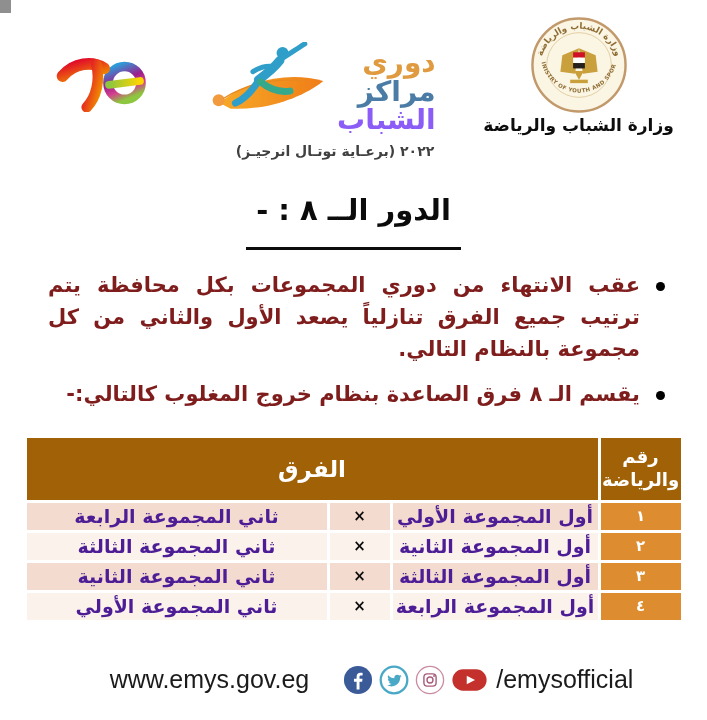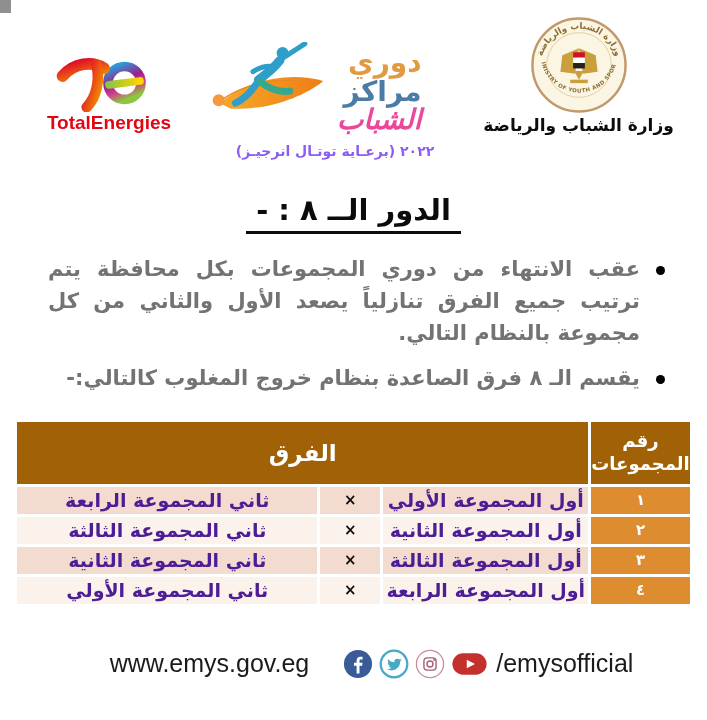--- a/index.html
+++ b/index.html
@@ -18,39 +18,39 @@
   .te-mark { width:110px; height:62px; display:block; margin:0 auto; }
   .total-word { font-family:"Liberation Sans", sans-serif; font-weight:bold; font-size:19px; color:#E00714; margin-top:0; }
 
   .logo-league { margin-top:26px; width:260px; }
   .league-top { display:flex; align-items:center; justify-content:flex-start; }
   .gym { width:132px; height:100px; }
   .league-words { direction:rtl; text-align:right; line-height:1.02; }
   .lw { font-weight:bold; display:block; }
   .lw1 { color:#E09A3F; font-size:28px; }
   .lw2 { color:#4A7CA5; font-size:28px; }
-  .lw3 { color:#ec4899; font-size:28px;font-style:italic; }
-  .league-sub { direction:rtl; text-align:center; color:#8b5cf6; font-weight:bold; font-size:14px; margin-top:1px; }
+  .lw3 { color:#8b5cf6; font-size:28px; }
+  .league-sub { direction:rtl; text-align:center; color:#404040; font-weight:bold; font-size:14px; margin-top:1px; }
 
   .logo-ministry { display:flex; flex-direction:column; align-items:center; width:185px; }
   .seal { width:98px; height:98px; }
   .ministry-caption { direction:rtl; font-weight:bold; font-size:17px; color:#0d0d0d; margin-top:1px; white-space:nowrap; }
 
   
   .title-wrap { text-align:center; margin-top:34px; }
   .doc-title {
     display:inline-block; direction:rtl; font-size:29px; font-weight:bold; color:#0b0b0b;
-    border-bottom:3px solid #0b0b0b; padding:0 10px 4px;
+    border-bottom:3px solid #0b0b0b; padding:0 10px 20px;
   }
 
   
   .bullets { margin:20px 42px 0 48px; }
   .bullet { display:flex; direction:rtl; gap:16px; margin-bottom:13px; }
   .bullet-dot { width:9px; height:9px; border-radius:50%; background:#000; flex-shrink:0; margin-top:12px; }
-  .bullet p { margin:0; font-size:21px; font-weight:bold; line-height:1.52; color:#737373; }
+  .bullet p { margin:0; font-size:21px; font-weight:bold; line-height:1.52; color:#7f1d1d; }
   .justify { text-align:justify; }
 
   
   table.matches { border-collapse:separate; border-spacing:3px; margin:24px auto 0; table-layout:fixed; }
   th, td { padding:0; text-align:center; vertical-align:middle; font-weight:bold; }
   th { background:#a16207; color:#ffffff; }
   .th-num { width:80px; font-size:18px; line-height:1.25; height:62px; }
   .th-teams { font-size:23px; letter-spacing:1px; }
   .col-team-r { width:205px; }
   .col-vs { width:60px; }
@@ -92,21 +92,20 @@
         <linearGradient id="gE2" x1="0" y1="0" x2="1" y2="0">
           <stop offset="0" stop-color="#8DC63F"></stop>
             <stop offset="1" stop-color="#FFD500"></stop>
         </linearGradient>
       </defs>
       <circle cx="71" cy="34" r="17" fill="none" stroke="url(#gE)" stroke-width="10"></circle>
       <path d="M55,36 L87,32" stroke="url(#gE2)" stroke-width="8" stroke-linecap="round" fill="none"></path>
       <path d="M7,27 C19,13 38,11 50,19" stroke="url(#gT)" stroke-width="12" stroke-linecap="round" fill="none"></path>
       <path d="M42,15 C46,31 42,49 32,59" stroke="url(#gT)" stroke-width="11" stroke-linecap="round" fill="none"></path>
     </svg>
-    <div class="total-word">TotalEnergies</div>
   </div>
 
   <div class="logo-league">
     <div class="league-top">
       <svg class="gym" viewBox="0 0 135 108">
         <defs>
           <linearGradient id="gR" x1="0" y1="0" x2="1" y2="0">
             <stop offset="0" stop-color="#F7A928"></stop>
               <stop offset="1" stop-color="#EF7D17"></stop>
           </linearGradient>
@@ -169,21 +168,21 @@
   </div>
   <div class="bullet">
     <span class="bullet-dot"></span>
     <p>يقسم الـ ٨ فرق الصاعدة بنظام خروج المغلوب كالتالي:-</p>
   </div>
 </section>
 
 <table class="matches" dir="rtl">
   <thead>
     <tr>
-      <th class="th-num">رقم المجموعات</th>
+      <th class="th-num">رقم والرياضة</th>
       <th class="th-teams" colspan="3">الفرق</th>
     </tr>
   </thead>
   <tbody>
     <tr class="row-dark">
       <td class="num">١</td>
       <td class="team shade col-team-r">أول المجموعة الأولي</td>
       <td class="vs shade col-vs">×</td>
       <td class="team shade col-team-l">ثاني المجموعة الرابعة</td>
     </tr>

